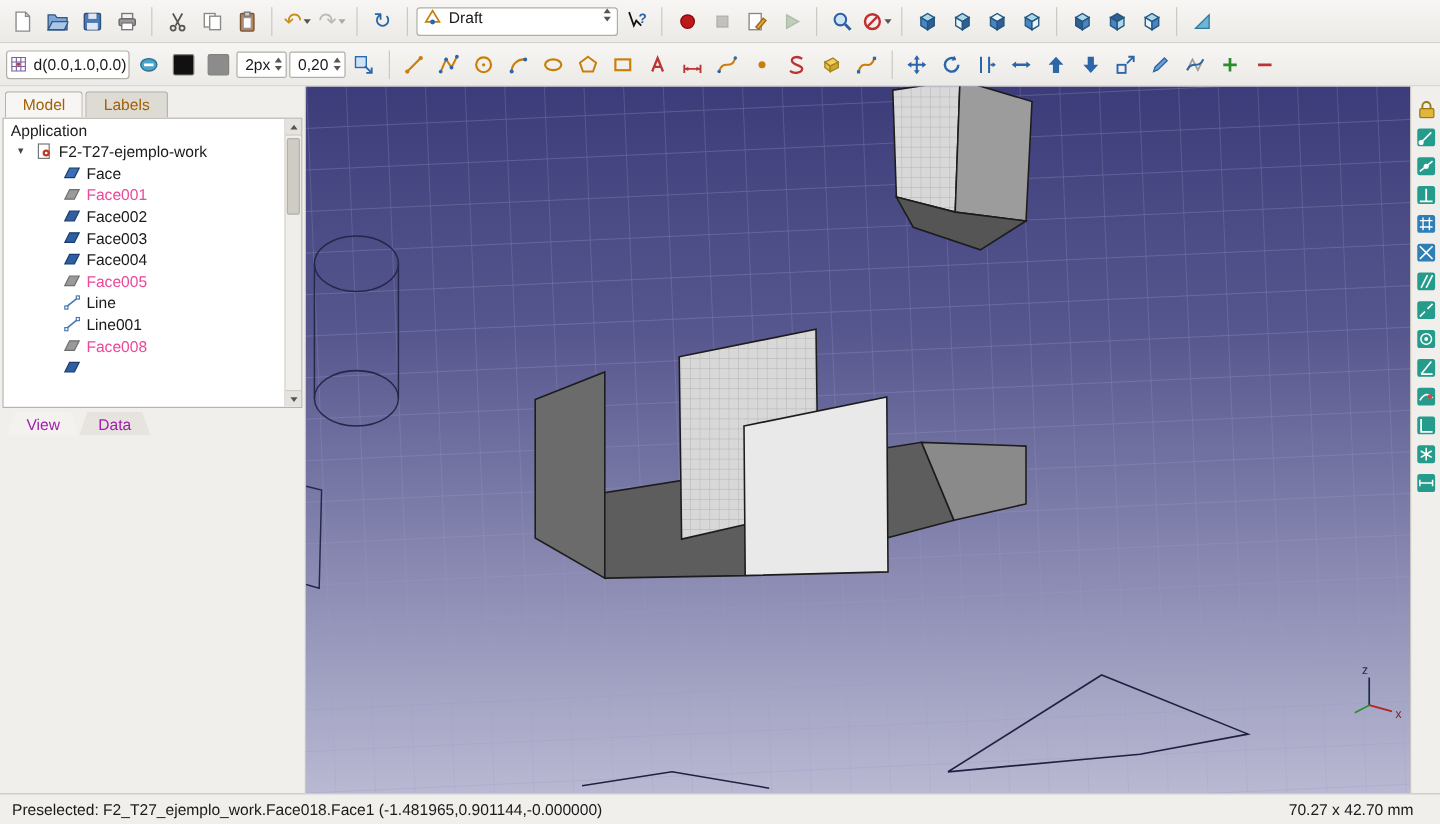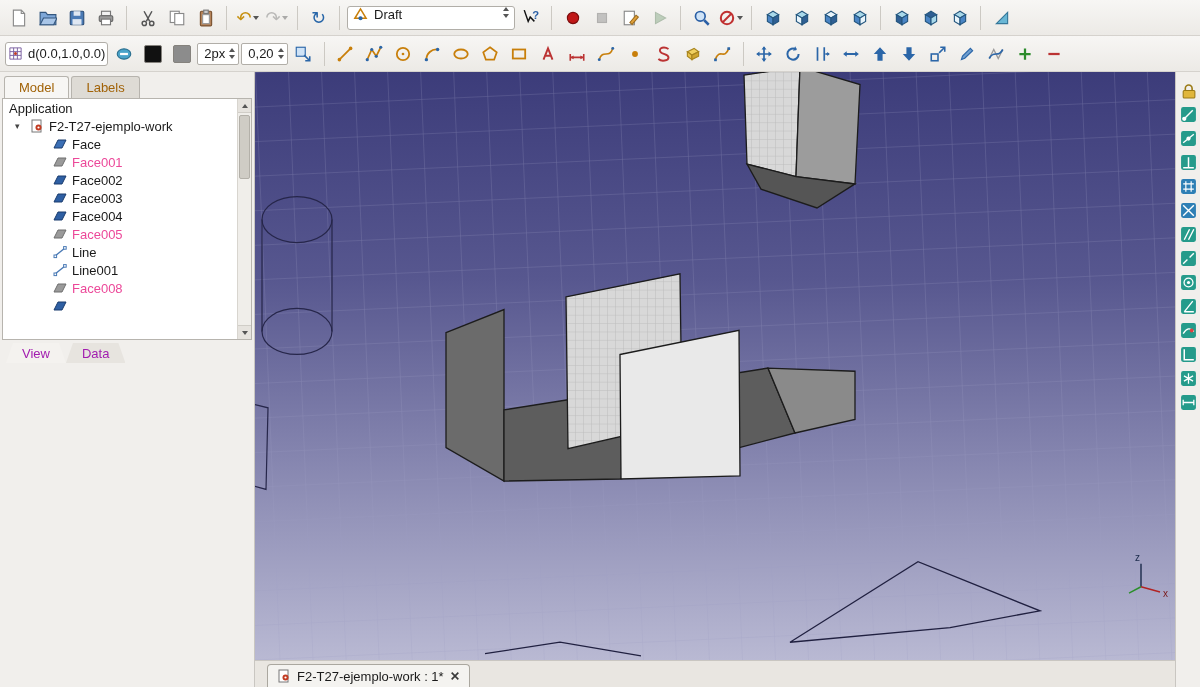--- a/index.html
+++ b/index.html
@@ -608,35 +608,20 @@
           <g>
             <path d="M886 492V470" stroke="#1a2a4a" stroke-width="1.4"></path>
             <path d="M886 492l19 5" stroke="#b22222" stroke-width="1.4"></path>
             <path d="M886 492l-12 6" stroke="#2a8f2a" stroke-width="1.4"></path>
             <text x="880" y="467" font-size="10" fill="#1a2a4a">z</text>
             <text x="908" y="502" font-size="10" fill="#7a1a1a">x</text>
           </g>
         </svg>
       </div>
 
-      <div class="doc-tabbar">
-        <span class="doc-tab">
-          <svg class="fi" viewBox="0 0 14 14">
-              <rect x="2" y="1" width="9" height="12" fill="#fff" stroke="#777"></rect>
-              <circle cx="8.5" cy="8.5" r="3" fill="#c23b22"></circle>
-              <circle cx="8.5" cy="8.5" r="1.1" fill="#fff"></circle>
-            </svg>
-          <span>F2-T27-ejemplo-work : 1*</span>
-          <span class="close-x">
-              <svg viewBox="0 0 12 12">
-                <path d="M2 2l8 8M10 2l-8 8" stroke="#3a3a3a" stroke-width="2"></path>
-              </svg>
-            </span>
-        </span>
-      </div>
     </div>
 
     <div class="right-toolbar">
       <span class="rti">
           <svg viewBox="0 0 16 16">
             <rect x="3" y="8" width="11" height="7" rx="1" fill="#e0b63c" stroke="#9a7a16"></rect>
             <path d="M5 8V6a3.2 3.2 0 0 1 6.4 0v2" fill="none" stroke="#9a7a16" stroke-width="1.5"></path>
           </svg>
         </span>
       <span class="rti">
@@ -717,14 +702,18 @@
         </span>
       <span class="rti">
           <svg viewBox="0 0 16 16">
             <rect x="1" y="1" width="14" height="14" rx="2" fill="#259b8b"></rect>
             <path d="M3 8h10M3 5.5v5M13 5.5v5" stroke="#fff" stroke-width="1.2"></path>
           </svg>
         </span>
     </div>
   </div>
 
+  <div class="status-bar">
+    <span>Preselected: F2_T27_ejemplo_work.Face018.Face1 (-1.481965,0.901144,-0.000000)</span>
+    <span class="status-right">70.27 x 42.70 mm</span>
+  </div>
 
 </div>
 
 </body></html>

